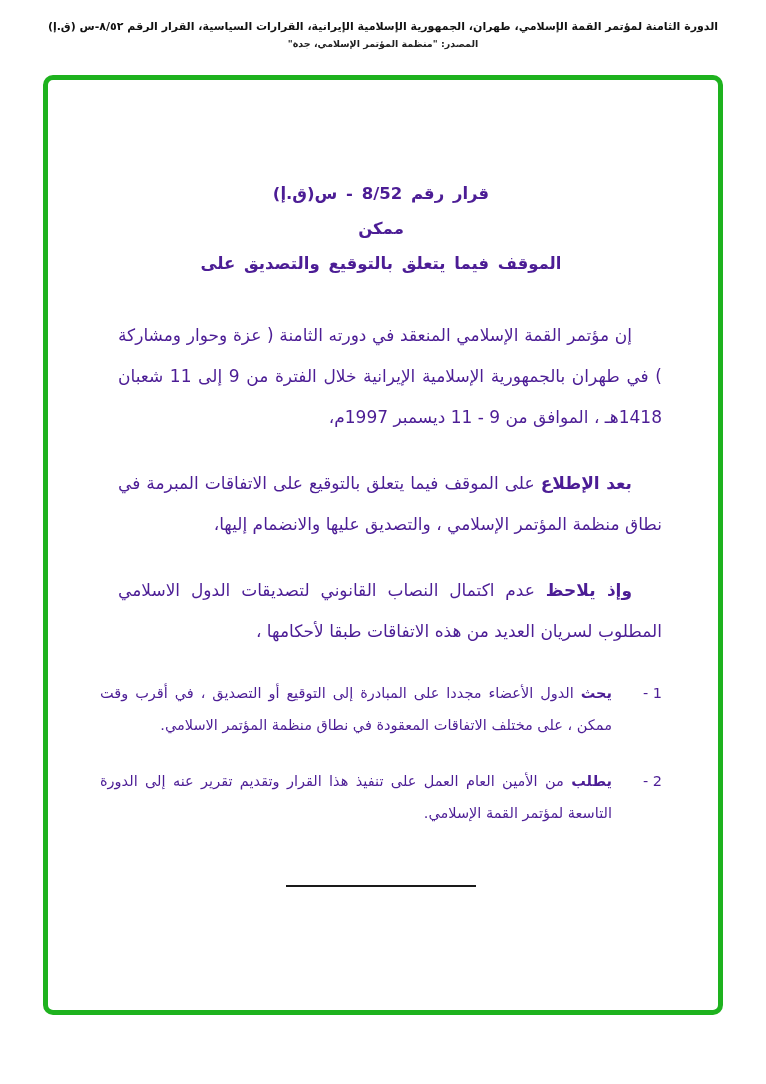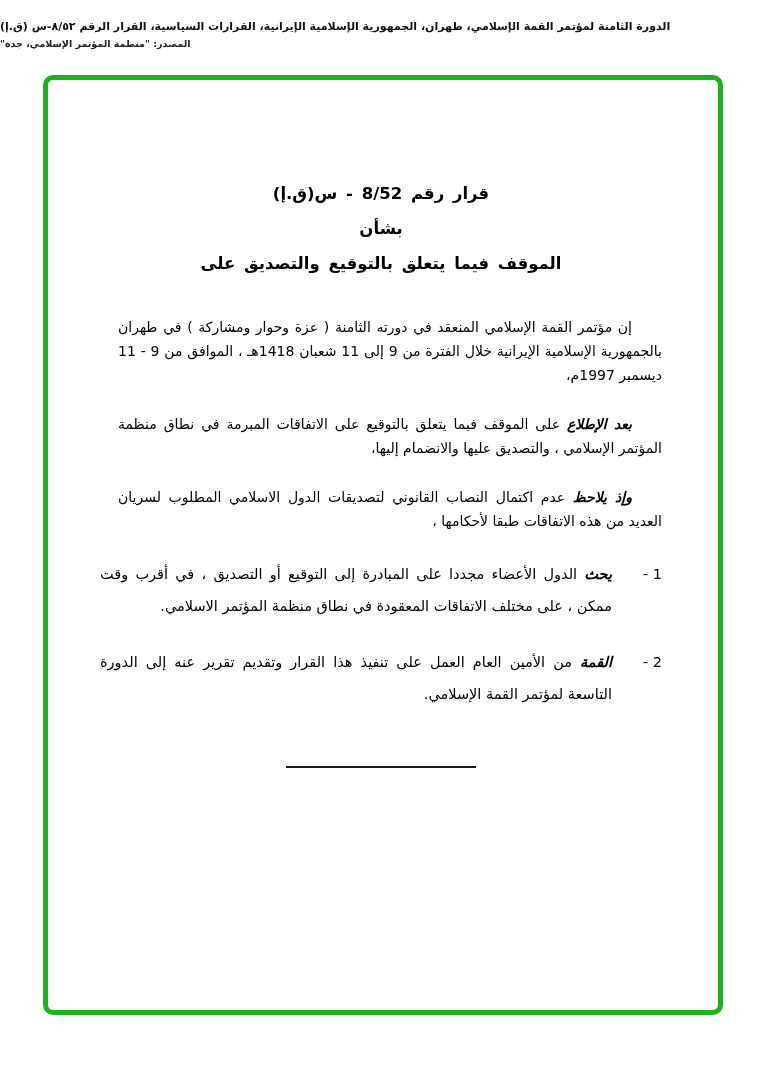--- a/index.html
+++ b/index.html
@@ -7,21 +7,21 @@
     padding: 0;
     background: #ffffff;
     width: 766px;
     height: 1084px;
     font-family: "DejaVu Sans", sans-serif;
     color: #151515;
     overflow: hidden;
   }
   .top-header {
     padding-top: 20px;
-    text-align: left;
+    text-align: center;
     direction: rtl;
   }
   .header-line1 {
     font-size: 11px;
     font-weight: bold;
     color: #111;
     letter-spacing: 0.1px;
   }
   .header-line2 {
     font-size: 9.5px;
@@ -42,27 +42,27 @@
   }
   .title-block {
     text-align: center;
     font-weight: bold;
     font-size: 16.5px;
     line-height: 35px;
     margin-bottom: 34px;
     word-spacing: 3px;
   }
   .para {
-    font-size: 14px;
-    line-height: 24px;
+    font-size: 17px;
+    line-height: 41px;
     text-align: justify;
     margin: 0 0 25px 18px;
   }
   .indent { text-indent: 30px; }
-  .lead { font-weight: bold; font-style: italic; }
+  .lead { font-weight: bold; }
   .item {
     display: flex;
     gap: 16px;
     font-size: 14.5px;
     line-height: 32px;
     margin: 0 0 24px 0;
   }
   .item .num {
     flex: 0 0 34px;
     white-space: nowrap;
@@ -81,42 +81,42 @@
 </head>
 <body>
 
 <div class="page">
 
   <div class="top-header">
     <div class="header-line1">الدورة الثامنة لمؤتمر القمة الإسلامي، طهران، الجمهورية الإسلامية الإيرانية، القرارات السياسية، القرار الرقم ٨/٥٢-س (ق.إ)</div>
     <div class="header-line2">المصدر:  "منظمة المؤتمر الإسلامي، جدة"</div>
   </div>
 
-  <div class="doc-frame" style="border-color: rgb(30, 178, 30); color: #000000;">
+  <div class="doc-frame" style="border-color: rgb(30, 178, 30); color: #4c1d95;">
 
     <div class="title-block">
       <div>قرار رقم 8/52 - س(ق.إ)</div>
-      <div>بشأن</div>
+      <div>ممكن</div>
       <div>الموقف فيما يتعلق بالتوقيع والتصديق على</div>
     </div>
 
     <p class="para indent"><span>إن مؤتمر القمة الإسلامي المنعقد في دورته الثامنة ( عزة  وحوار  ومشاركة ) في طهران بالجمهورية الإسلامية الإيرانية خلال الفترة من 9 إلى 11 شعبان 1418هـ ، الموافق من 9 - 11 ديسمبر 1997م،</span></p>
 
     <p class="para indent"><span class="lead">بعد الإطلاع</span> <span>على الموقف فيما يتعلق بالتوقيع على الاتفاقات المبرمة في نطاق منظمة المؤتمر الإسلامي ، والتصديق عليها والانضمام إليها،</span></p>
 
     <p class="para indent"><span class="lead">وإذ يلاحظ</span> <span>عدم اكتمال النصاب القانوني لتصديقات الدول الاسلامي المطلوب لسريان العديد من هذه الاتفاقات طبقا لأحكامها ،</span></p>
 
 
     <div class="item">
       <span class="num">1 -</span>
       <span class="itext"><span class="lead">يحث</span> <span>الدول الأعضاء مجددا على المبادرة إلى التوقيع أو التصديق ، في أقرب وقت ممكن ، على مختلف الاتفاقات المعقودة في نطاق منظمة المؤتمر الاسلامي.</span></span>
     </div>
 
     <div class="item">
       <span class="num">2 -</span>
-      <span class="itext"><span class="lead">القمة</span> <span>من الأمين العام العمل على تنفيذ هذا القرار وتقديم تقرير عنه إلى الدورة التاسعة لمؤتمر القمة الإسلامي.</span></span>
+      <span class="itext"><span class="lead">يطلب</span> <span>من الأمين العام العمل على تنفيذ هذا القرار وتقديم تقرير عنه إلى الدورة التاسعة لمؤتمر القمة الإسلامي.</span></span>
     </div>
 
     <div class="divider"></div>
 
   </div>
 
 </div>
 
 </body></html>

